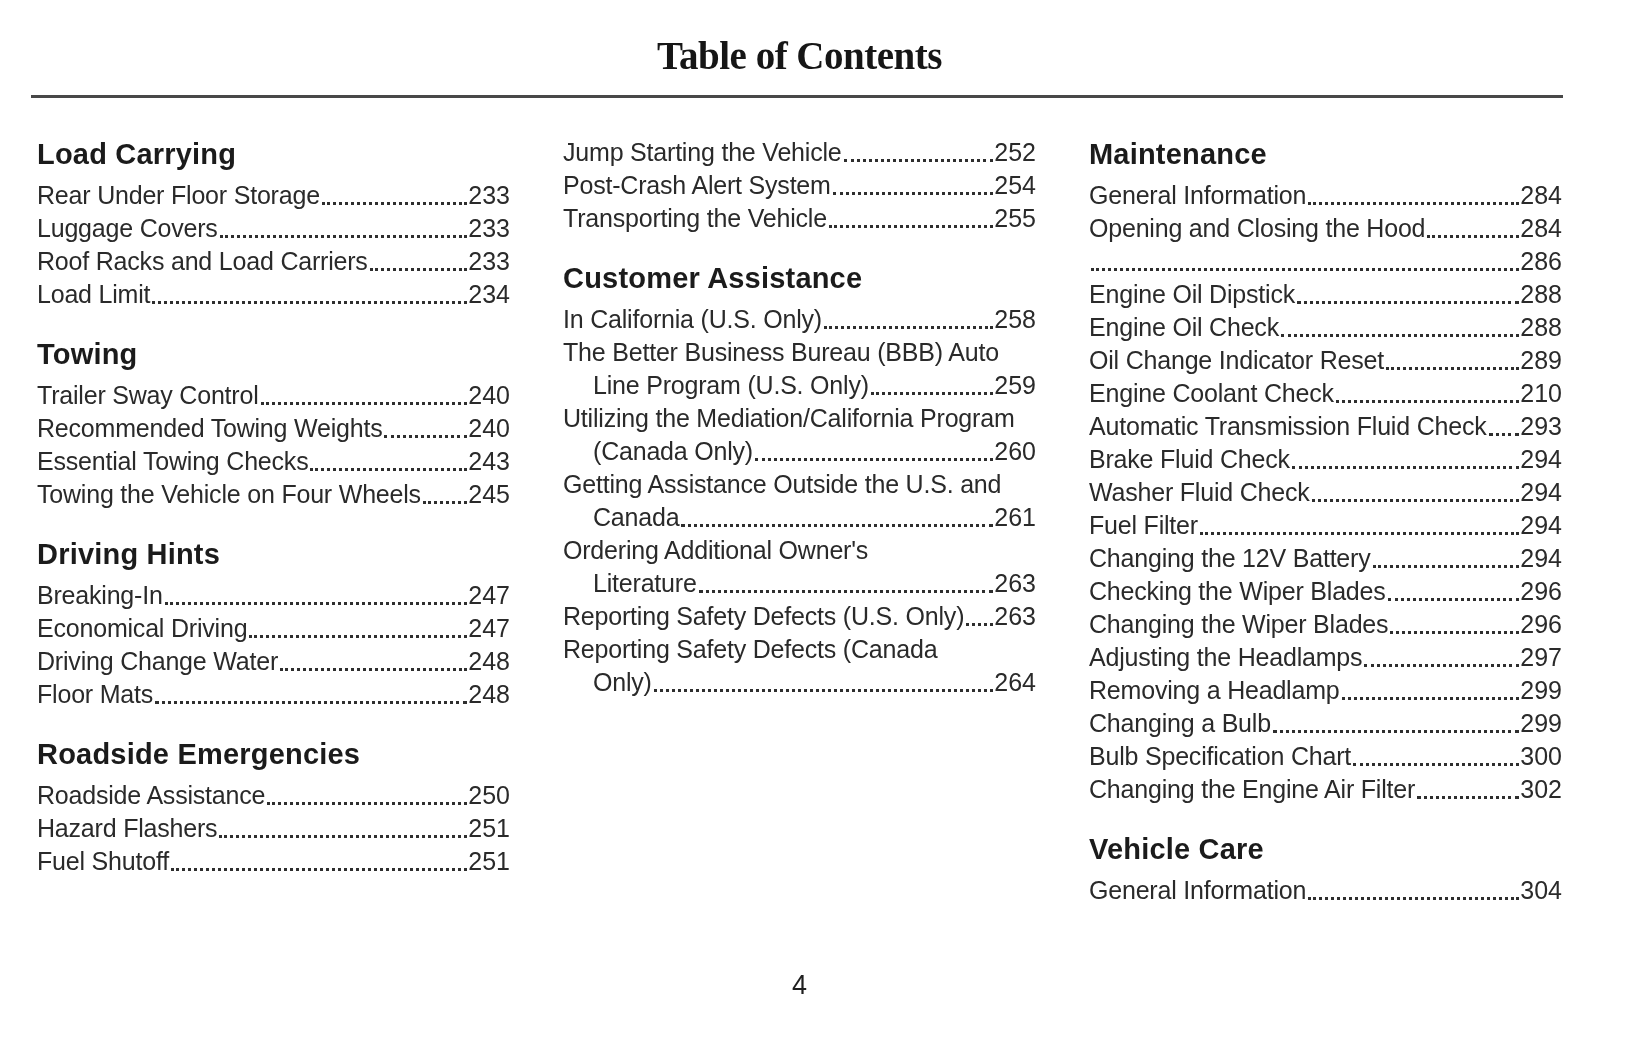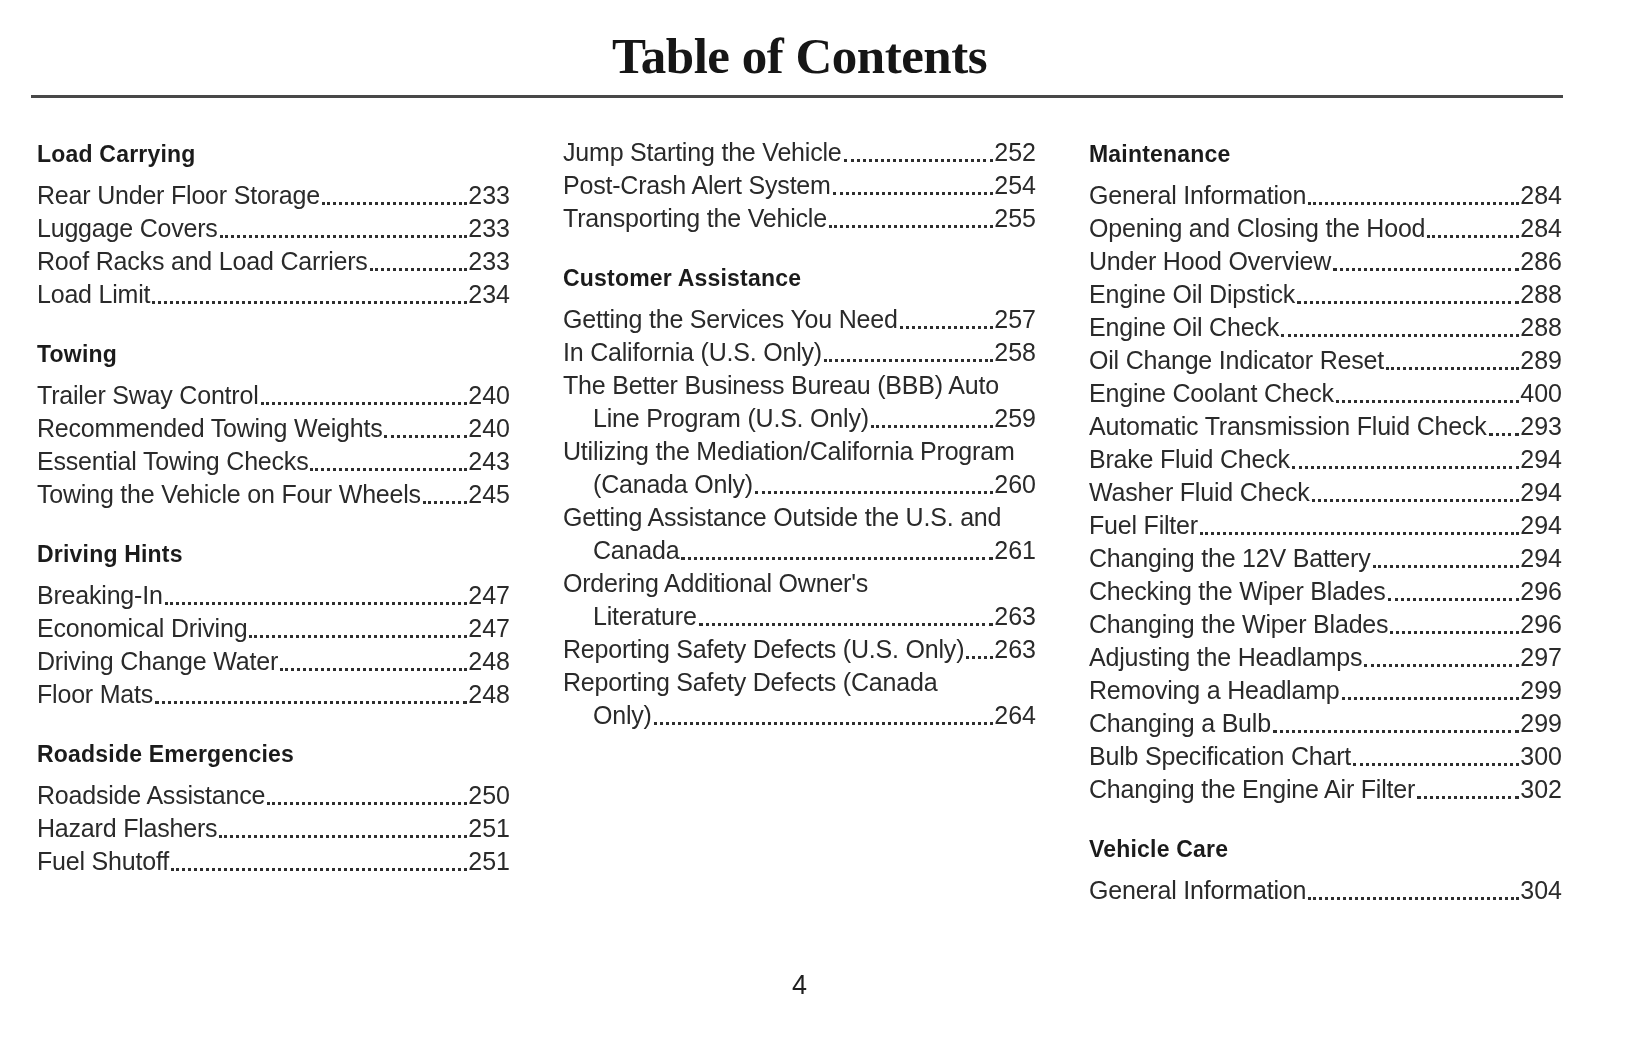--- a/index.html
+++ b/index.html
@@ -15,21 +15,21 @@
     overflow: hidden;
   }
   .page {
     position: relative;
     width: 1650px;
     height: 1050px;
     background: #ffffff;
   }
   .title {
     font-family: "Liberation Serif", serif;
-    font-size: 51px;
+    font-size: 39px;
     font-weight: 700;
     letter-spacing: -0.5px;
     color: #161616;
     text-align: center;
     margin: 0;
     padding: 34px 88px 0 37px;
     line-height: 44px;
   }
   .rule {
     height: 3px;
@@ -39,21 +39,21 @@
   .cols {
     display: flex;
     padding: 38px 88px 0 37px;
     gap: 53px;
   }
   .col {
     flex: 0 0 473px;
     width: 473px;
   }
   .heading {
-    font-size: 23px;
+    font-size: 29px;
     font-weight: 700;
     line-height: 37px;
     letter-spacing: 0.2px;
     color: #1b1b1b;
     margin: 25px 0 6px 0;
   }
   .block:first-child .heading {
     margin-top: 0;
   }
   .entry {
@@ -241,27 +241,20 @@
               <span class="t">Transporting the Vehicle</span>
               <span class="dots"></span>
               <span class="pg">255</span>
             </div>
           </div>
         </div>
         <div class="block">
           <div class="heading">Customer Assistance</div>
           <div class="entry">
             <div class="row">
-              <span class="t">Getting the Services You Need</span>
-              <span class="dots"></span>
-              <span class="pg">257</span>
-            </div>
-          </div>
-          <div class="entry">
-            <div class="row">
               <span class="t">In California (U.S. Only)</span>
               <span class="dots"></span>
               <span class="pg">258</span>
             </div>
           </div>
           <div class="entry cont">
             <div class="l1 t">The Better Business Bureau (BBB) Auto</div>
             <div class="row">
               <span class="t">Line Program (U.S. Only)</span>
               <span class="dots"></span>
@@ -321,21 +314,20 @@
           </div>
           <div class="entry">
             <div class="row">
               <span class="t">Opening and Closing the Hood</span>
               <span class="dots"></span>
               <span class="pg">284</span>
             </div>
           </div>
           <div class="entry">
             <div class="row">
-              <span class="t">Under Hood Overview</span>
               <span class="dots"></span>
               <span class="pg">286</span>
             </div>
           </div>
           <div class="entry">
             <div class="row">
               <span class="t">Engine Oil Dipstick</span>
               <span class="dots"></span>
               <span class="pg">288</span>
             </div>
@@ -351,21 +343,21 @@
             <div class="row">
               <span class="t">Oil Change Indicator Reset</span>
               <span class="dots"></span>
               <span class="pg">289</span>
             </div>
           </div>
           <div class="entry">
             <div class="row">
               <span class="t">Engine Coolant Check</span>
               <span class="dots"></span>
-              <span class="pg">400</span>
+              <span class="pg">210</span>
             </div>
           </div>
           <div class="entry">
             <div class="row">
               <span class="t">Automatic Transmission Fluid Check</span>
               <span class="dots"></span>
               <span class="pg">293</span>
             </div>
           </div>
           <div class="entry">

